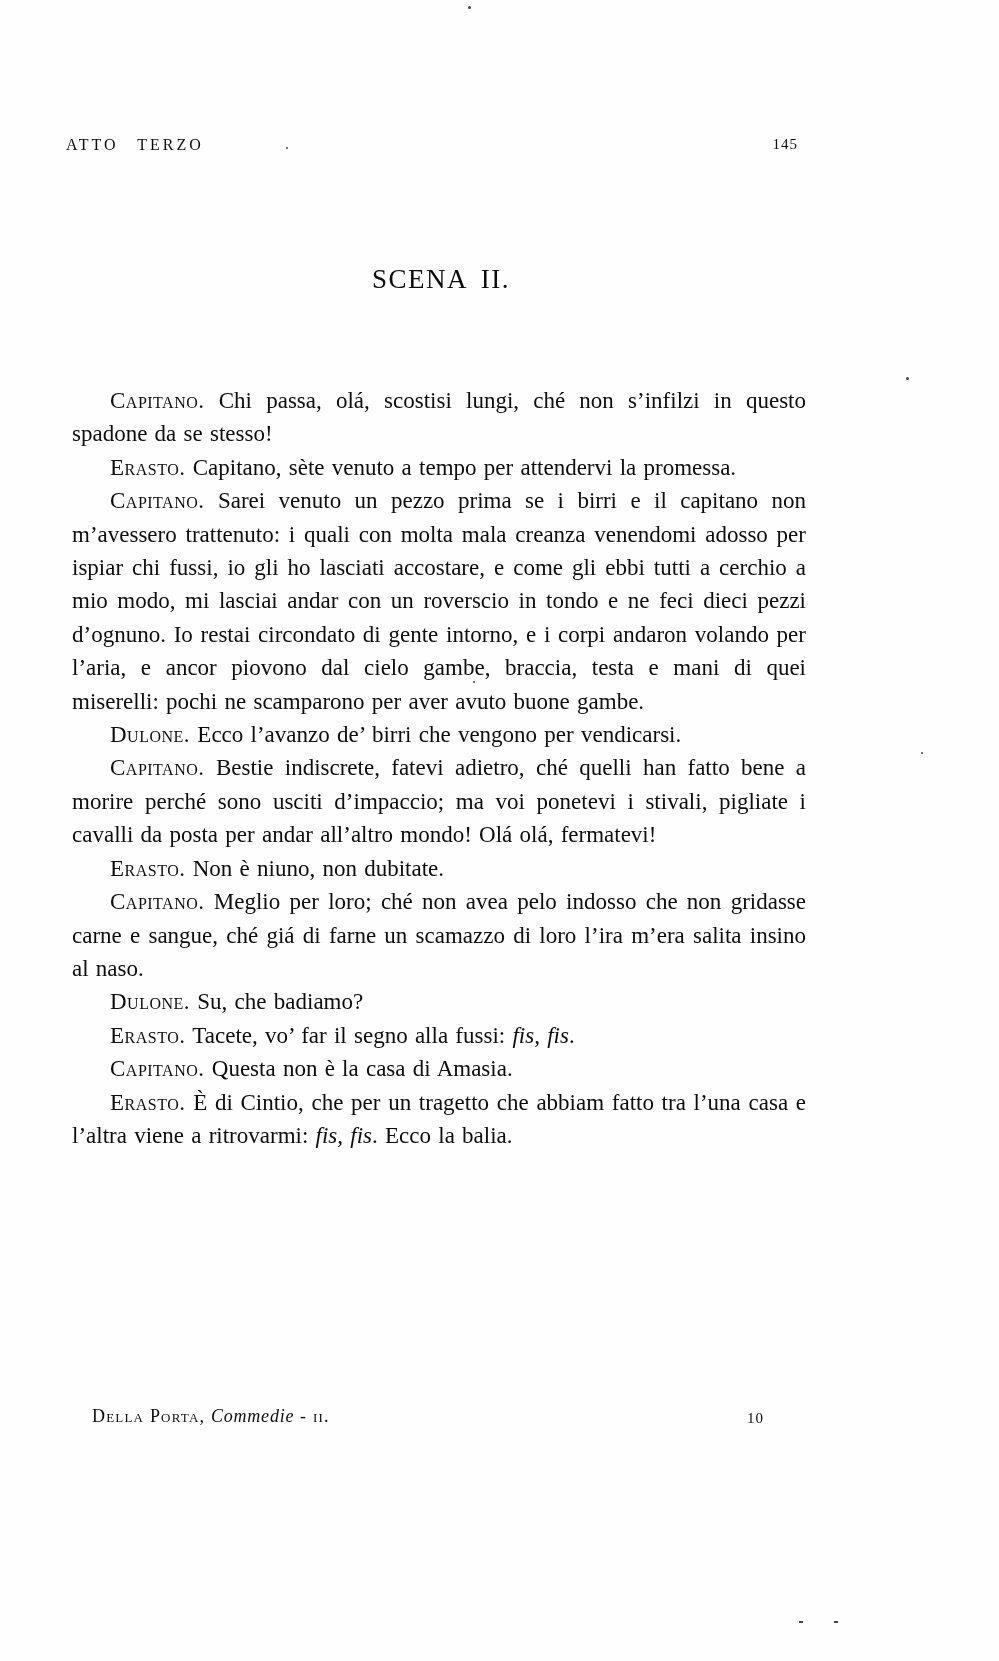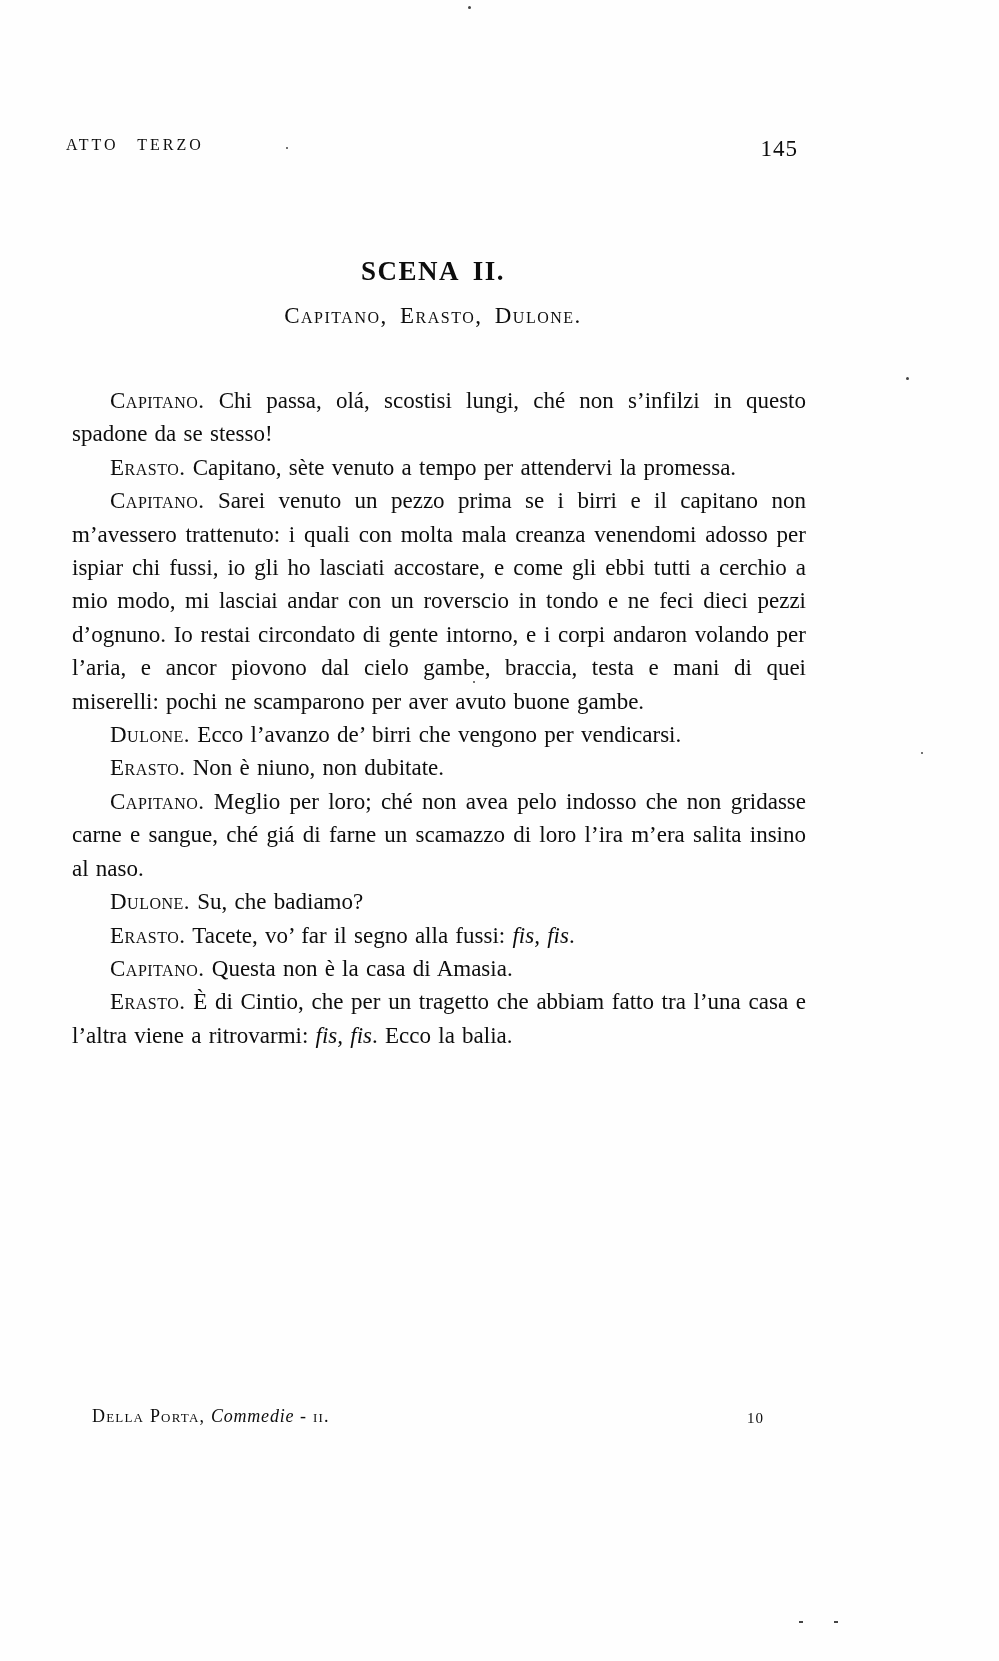--- a/index.html
+++ b/index.html
@@ -20,26 +20,26 @@
   
   .running-head{
     position:absolute;left:66px;top:136px;width:734px;height:32px;
   }
   .running-title{
     display:block;text-align:left;
     font-size:16px;letter-spacing:3px;word-spacing:12px;
   }
   .page-number{
     position:absolute;right:2px;top:0;
-    font-size:23px;letter-spacing:1px;
+    font-size:15px;letter-spacing:1px;
   }
   
   .scene-heading{
     position:absolute;left:66px;top:256px;width:734px;
-    margin:0;text-align:center;font-weight:bold;
+    margin:8px;text-align:center;font-weight:normal;
     font-size:27px;letter-spacing:1.5px;word-spacing:6px;
   }
   .characters-line{
     position:absolute;left:66px;top:303px;width:734px;
     text-align:center;
     font-variant:small-caps;
     font-size:23px;letter-spacing:1.5px;word-spacing:5px;
   }
   
   .dialogue{
@@ -80,27 +80,27 @@
 
 <div class="page">
 
   <div class="running-head">
     <span class="running-title">ATTO TERZO</span>
     <span class="page-number">145</span>
   </div>
 
   <h1 class="scene-heading">SCENA II.</h1>
 
-  <div class="characters-line">Capitano, Erasto, Dulone.</div>
 
   <div class="dialogue" id="dialogue">
       <p><span class="speaker">Capitano.</span> <span>Chi passa, olá, scostisi lungi, ché non s’infilzi in questo spadone da se stesso!</span></p>
       <p><span class="speaker">Erasto.</span> <span>Capitano, sète venuto a tempo per attendervi la promessa.</span></p>
       <p><span class="speaker">Capitano.</span> <span>Sarei venuto un pezzo prima se i birri e il capitano non m’avessero trattenuto: i quali con molta mala creanza venendomi adosso per ispiar chi fussi, io gli ho lasciati accostare, e come gli ebbi tutti a cerchio a mio modo, mi lasciai andar con un roverscio in tondo e ne feci dieci pezzi d’ognuno. Io restai circondato di gente intorno, e i corpi andaron volando per l’aria, e ancor piovono dal cielo gambe, braccia, testa e mani di quei miserelli: pochi ne scamparono per aver avuto buone gambe.</span></p>
       <p><span class="speaker">Dulone.</span> <span>Ecco l’avanzo de’ birri che vengono per vendicarsi.</span></p>
+      <p><span class="speaker">Capitano.</span> <span>Bestie indiscrete, fatevi adietro, ché quelli han fatto bene a morire perché sono usciti d’impaccio; ma voi ponetevi i stivali, pigliate i cavalli da posta per andar all’altro mondo! Olá olá, fermatevi!</span></p>
       <p><span class="speaker">Erasto.</span> <span>Non è niuno, non dubitate.</span></p>
       <p><span class="speaker">Capitano.</span> <span>Meglio per loro; ché non avea pelo indosso che non gridasse carne e sangue, ché giá di farne un scamazzo di loro l’ira m’era salita insino al naso.</span></p>
       <p><span class="speaker">Dulone.</span> <span>Su, che badiamo?</span></p>
       <p><span class="speaker">Erasto.</span> <span>Tacete, vo’ far il segno alla fussi: </span><span class="it">fis, fis</span><span>.</span></p>
       <p><span class="speaker">Capitano.</span> <span>Questa non è la casa di Amasia.</span></p>
       <p><span class="speaker">Erasto.</span> <span>È di Cintio, che per un tragetto che abbiam fatto tra l’una casa e l’altra viene a ritrovarmi: </span><span class="it">fis, fis</span><span>. Ecco la balia.</span></p>
     </div>
 
   <div class="footer">
     <span class="imprint" id="imprint"><span class="sc">Della Porta, </span><span class="it">Commedie</span><span class="sc"> - ii.</span></span>

